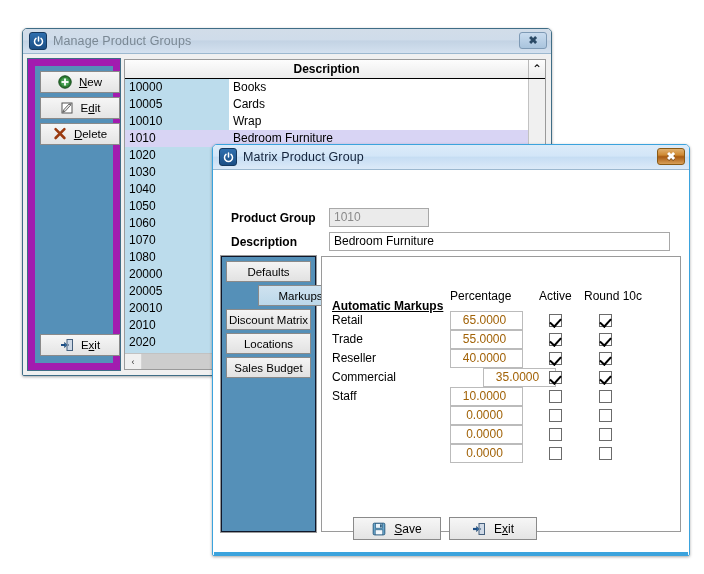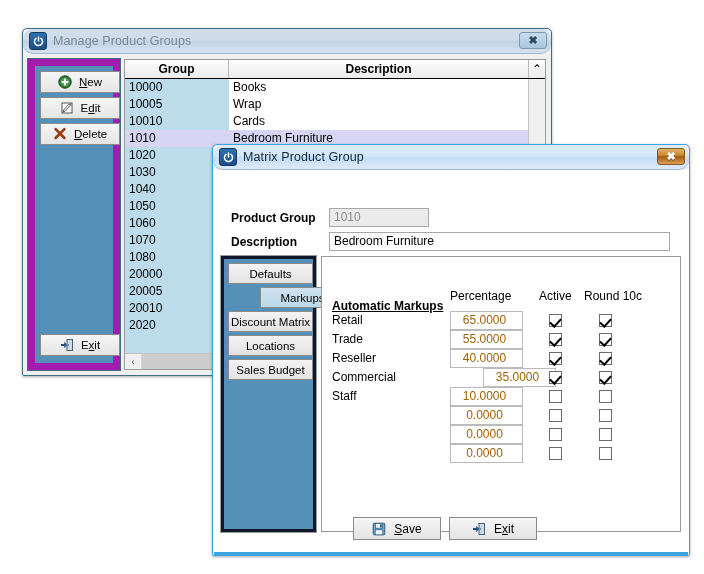--- a/index.html
+++ b/index.html
@@ -17,21 +17,20 @@
     box-sizing:border-box;height:100%;width:100%;
     border-radius:5px 5px 2px 2px;
     box-shadow:0 1px 3px rgba(0,0,0,.35);
     overflow:hidden;
   }
   .titlebar{
     height:25px;box-sizing:border-box;position:relative;
     display:flex;align-items:center;
     padding:0 4px 0 6px;
     border-bottom:1px solid #9cb8cf;
-    border-radius:10px;
   }
   .titlebar.inactive{background:linear-gradient(to bottom,#d2dde9 0%,#cfdcea 45%,#c3d3e4 50%,#d4e1ef 100%);}
   .titlebar.active{background:linear-gradient(to bottom,#dcebf9 0%,#d3e6f8 45%,#c6ddf3 52%,#dceaf8 100%);}
   .app-icon{
     width:16px;height:16px;border-radius:3px;
     background:linear-gradient(to bottom,#2f6fae,#1c4f85);
     border:1px solid #16395f;
     display:flex;align-items:center;justify-content:center;
     margin-right:6px;flex:0 0 auto;
   }
@@ -118,21 +117,21 @@
   .field-label{font-weight:bold;font-size:12px;}
   .inp{
     box-sizing:border-box;height:19px;border:1px solid #a8a8a8;
     background:#fff;font-size:12px;line-height:17px;padding:0 4px;
     font-family:"Liberation Sans",sans-serif;color:#000;
   }
   .inp.readonly{background:#ebebeb;color:#8a8a8a;}
 
   .tabpanel{
     position:absolute;left:8px;top:86px;width:95px;height:276px;
-    background:#5590b8;border:3px solid #0f172a;box-shadow:0 0 0 1px #9a9a9a;
+    background:#5590b8;border:1px solid #0f172a;box-shadow:0 0 0 1px #9a9a9a;
     box-sizing:border-box;
   }
   .tab-btn{
     position:absolute;left:4px;width:85px;height:21px;box-sizing:border-box;
     border:1px solid #8a8a8a;font-size:11.5px;
     display:flex;align-items:center;justify-content:center;
     background:linear-gradient(to bottom,#f4f4f4,#e2e2e2);
   }
   .tab-btn.sel{background:linear-gradient(to bottom,#cfe2ef,#bcd8ea);}
 
@@ -235,46 +234,46 @@
               <path d="M1 7 H6" stroke="#1f4f86" stroke-width="2.2"></path>
               <path d="M4.6 4.4 L6.8 7 L4.6 9.6 Z" fill="#2f6fae" stroke="#1b3f66" stroke-width=".6"></path>
             </svg>
           </span>
           <span class="lbl">E<u>x</u>it</span>
         </div>
       </div>
 
       <div class="grid-wrap">
         <div class="grid-head">
-          <div class="gh c1">Group</div>
           <div class="gh c2">Description</div>
           <div class="gh cs">⌃</div>
         </div>
         <div class="grid-body">
           <div class="col-group" id="col-group">
               <div class="cell">10000</div>
               <div class="cell">10005</div>
               <div class="cell">10010</div>
               <div class="cell" style="background: rgb(216, 212, 244);">1010</div>
               <div class="cell">1020</div>
               <div class="cell">1030</div>
               <div class="cell">1040</div>
               <div class="cell">1050</div>
               <div class="cell">1060</div>
               <div class="cell">1070</div>
               <div class="cell">1080</div>
               <div class="cell">20000</div>
               <div class="cell">20005</div>
               <div class="cell">20010</div>
+              <div class="cell">2010</div>
               <div class="cell">2020</div>
             </div>
           <div class="col-desc" id="col-desc">
               <div class="cell">Books</div>
+              <div class="cell">Cards</div>
               <div class="cell">Wrap</div>
-              <div class="cell">Cards</div>
               <div class="cell" style="background: rgb(216, 212, 244);">Bedroom Furniture</div>
               <div class="cell"></div>
               <div class="cell"></div>
               <div class="cell"></div>
               <div class="cell"></div>
               <div class="cell"></div>
               <div class="cell"></div>
               <div class="cell"></div>
               <div class="cell"></div>
               <div class="cell"></div>

